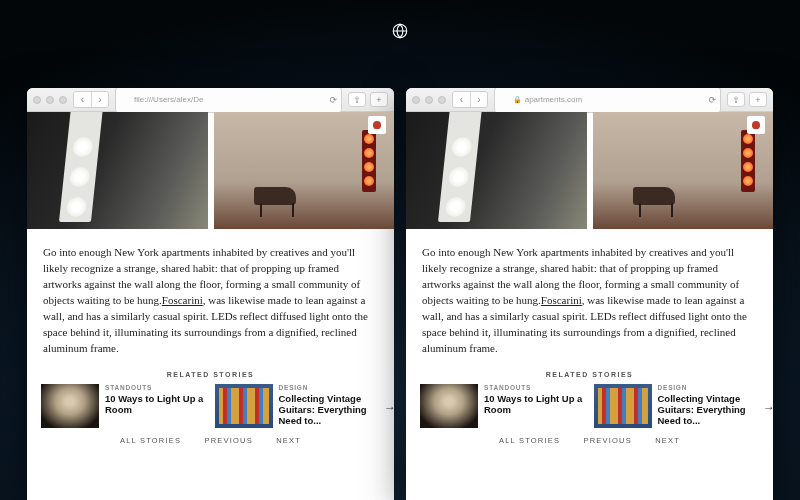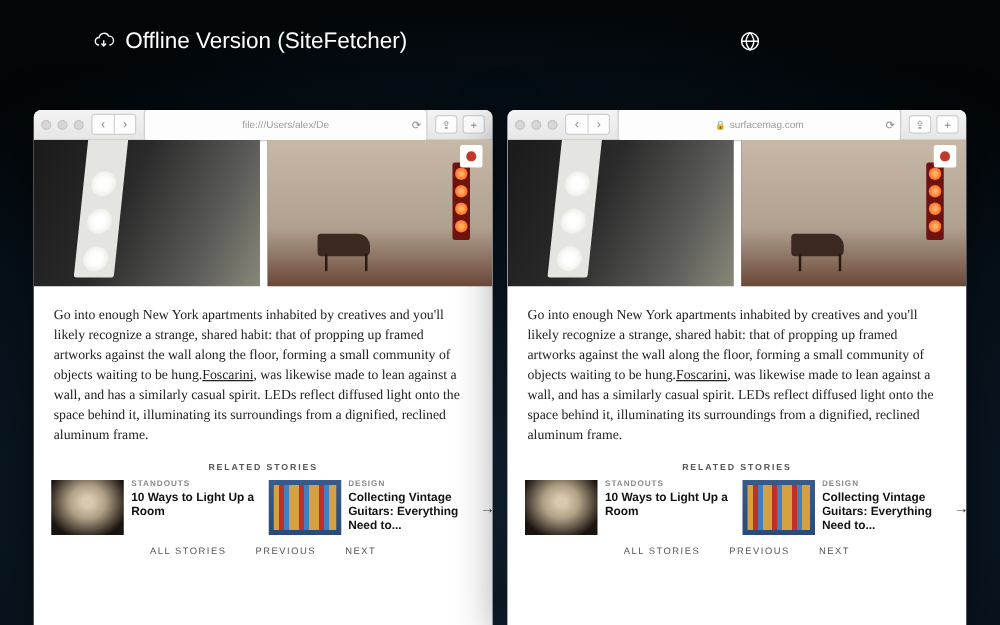--- a/index.html
+++ b/index.html
@@ -16,21 +16,21 @@
 
 .windows{position:absolute;top:88px;left:27px;right:27px;bottom:0;display:flex;gap:12px}
 .browser{flex:1;background:#fff;border-radius:6px 6px 0 0;overflow:hidden;box-shadow:0 10px 40px rgba(0,0,0,.6);display:flex;flex-direction:column}
 
 .chrome{height:24px;background:linear-gradient(#f3f3f3,#e7e7e7);border-bottom:1px solid #cfcfcf;display:flex;align-items:center;padding:0 6px;gap:6px}
 .traffic{display:flex;gap:5px}
 .traffic span{width:8px;height:8px;border-radius:50%;background:#d7d7d7;border:.5px solid #c2c2c2}
 .navbtns{display:flex;border:1px solid #cfcfcf;border-radius:3px;overflow:hidden}
 .navbtns span{width:17px;height:15px;display:flex;align-items:center;justify-content:center;font-size:10px;color:#8a8a8a;background:#fdfdfd}
 .navbtns span+span{border-left:1px solid #d7d7d7}
-.addr{flex:1;height:16px;background:#fdfdfd;border:1px solid #cfcfcf;border-radius:3px;display:flex;align-items:center;justify-content:center;font-size:8px;color:#9a9a9a;gap:3px;position:relative;padding:12px 18px}
+.addr{flex:1;height:16px;background:#fdfdfd;border:1px solid #cfcfcf;border-radius:3px;display:flex;align-items:center;justify-content:flex-start;font-size:8px;color:#9a9a9a;gap:3px;position:relative;padding:12px 18px}
 .addr .reload{position:absolute;right:4px;font-size:9px;color:#8a8a8a}
 .addr .lock{font-size:7px;color:#7a7a7a}
 .rightctl{display:flex;gap:4px}
 .rightctl span{width:18px;height:15px;border:1px solid #cfcfcf;border-radius:3px;background:#fdfdfd;display:flex;align-items:center;justify-content:center;font-size:9px;color:#8a8a8a}
 
 .page{flex:1;background:#fff;overflow:hidden;display:flex;flex-direction:column}
 .hero{height:117px;display:flex;gap:6px;padding:0}
 .hero .left{flex:1;background:linear-gradient(115deg,#1a1a1a 0%,#2a2a2a 40%,#5a5a58 75%,#888878 100%);position:relative}
 .lamp{position:absolute;left:38px;top:-5px;width:32px;height:115px;background:#e4e4e0;transform:skewX(-6deg);border-radius:2px}
 .lamp::before,.lamp::after,.lamp .mid{content:"";position:absolute;left:6px;width:20px;height:20px;border-radius:50%;background:radial-gradient(circle,#fff 30%,#f0f0ea 70%)}
@@ -63,27 +63,20 @@
 </style>
 </head>
 <body>
 
 <div class="bg">
 
 
   <div class="labels">
     <div class="half">
       <svg viewBox="0 0 24 24">
-          <path d="M7 16a4 4 0 0 1 0-8 5.5 5.5 0 0 1 10.3-1.5A4.5 4.5 0 0 1 18 16"></path>
-          <path d="M12 11v6m-2.5-2.5L12 17l2.5-2.5"></path>
-        </svg>
-      <span>Offline Version (SiteFetcher)</span>
-    </div>
-    <div class="half">
-      <svg viewBox="0 0 24 24">
           <circle cx="12" cy="12" r="9"></circle>
           <path d="M3 12h18M12 3c2.5 2.5 4 5.5 4 9s-1.5 6.5-4 9c-2.5-2.5-4-5.5-4-9s1.5-6.5 4-9z"></path>
         </svg>
     </div>
   </div>
 
   <div class="windows">
 
     <div class="browser">
       <div class="chrome">
@@ -159,21 +152,21 @@
             <span></span>
             <span></span>
             <span></span>
           </div>
         <div class="navbtns">
           <span>‹</span>
           <span>›</span>
         </div>
         <div class="addr">
           <span class="lock">🔒</span>
-          <span>surfacemag.com</span>
+          <span>apartments.com</span>
           <span class="reload">⟳</span>
         </div>
         <div class="rightctl">
           <span>⇪</span>
           <span>+</span>
         </div>
       </div>
       <div class="page">
         <div class="hero">
           <div class="left">

